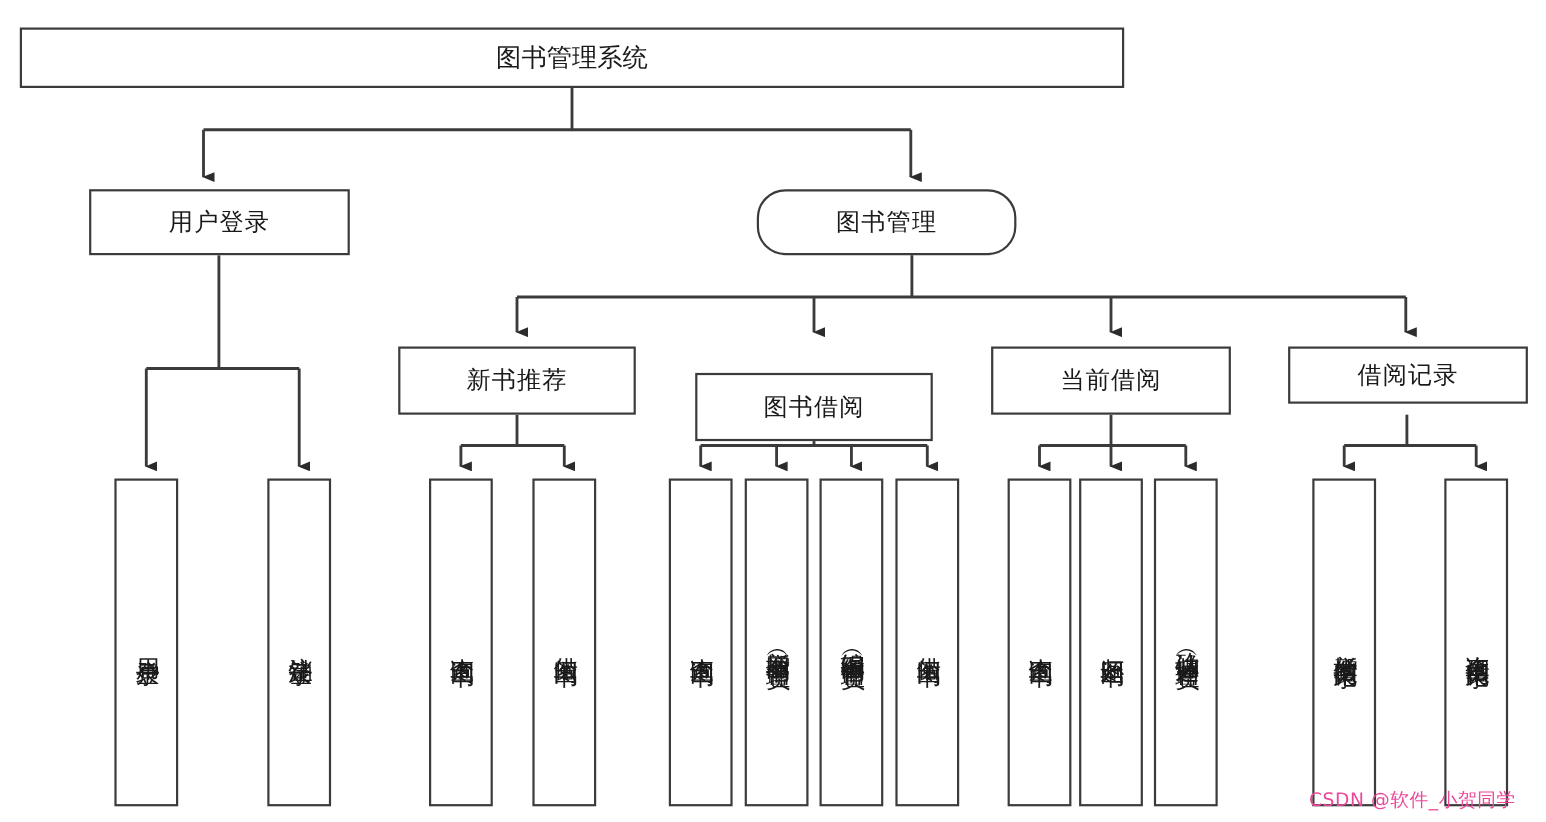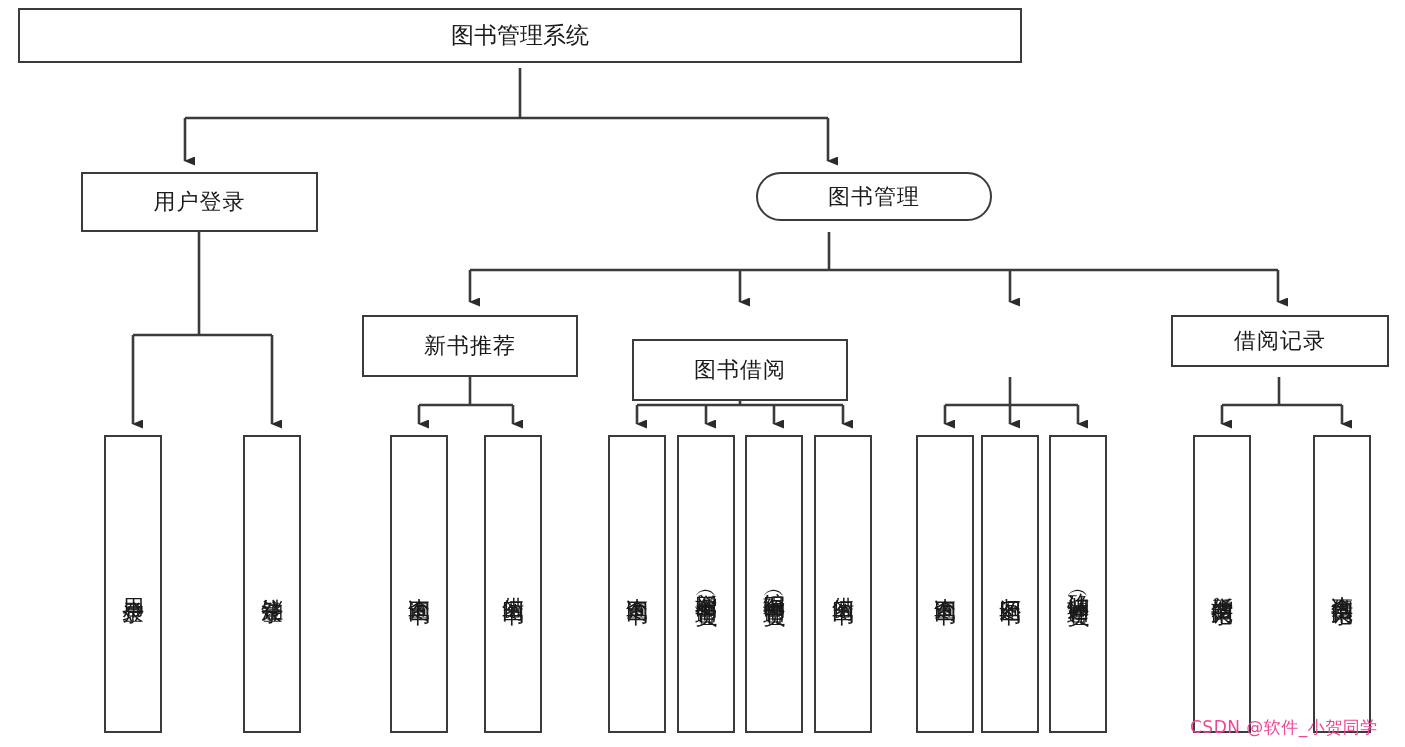--- a/index.html
+++ b/index.html
@@ -112,27 +112,28 @@
       <path d="M1010,405 L1010,424" marker-end="url(#arrow)"></path>
       <path d="M1078,405 L1078,424" marker-end="url(#arrow)"></path>
 
       <path d="M1279,377 L1279,405"></path>
       <path d="M1222,405 L1342,405"></path>
       <path d="M1222,405 L1222,424" marker-end="url(#arrow)"></path>
       <path d="M1342,405 L1342,424" marker-end="url(#arrow)"></path>
     </g>
   </svg>
 
-  <div class="node root" style="left:18px; top:8px; width:1004px; height:55px;">图书管理系统</div>
+  <div class="node root" style="left:18px; top:25px; width:1004px; height:55px;">图书管理系统</div>
 
   <div class="node horizontal" style="left:81px; top:172px; width:237px; height:60px;">用户登录</div>
-  <div class="node horizontal" style="left:756px; top:172px; width:236px; height:49px;border-radius:26px;">图书管理</div>
+  <div class="node horizontal" style="left:688px; top:172px; width:236px; height:60px;border-radius:26px;">图书管理</div>
 
   <div class="node horizontal" style="left:362px; top:315px; width:216px; height:62px;text-align:right;">新书推荐</div>
   <div class="node horizontal" style="left:632px; top:315px; width:216px; height:62px;margin-top:24px;">图书借阅</div>
+  <div class="node horizontal" style="left:901px; top:315px; width:218px; height:62px;">当前借阅</div>
   <div class="node horizontal" style="left:1171px; top:315px; width:218px; height:52px;">借阅记录</div>
 
   <div class="node vertical" style="left:104px; top:435px; width:58px; height:298px;">
     <span class="vtext">用户登录</span>
   </div>
   <div class="node vertical" style="left:243px; top:435px; width:58px; height:298px;">
     <span class="vtext">注销登录</span>
   </div>
 
   <div class="node vertical" style="left:390px; top:435px; width:58px; height:298px;">

